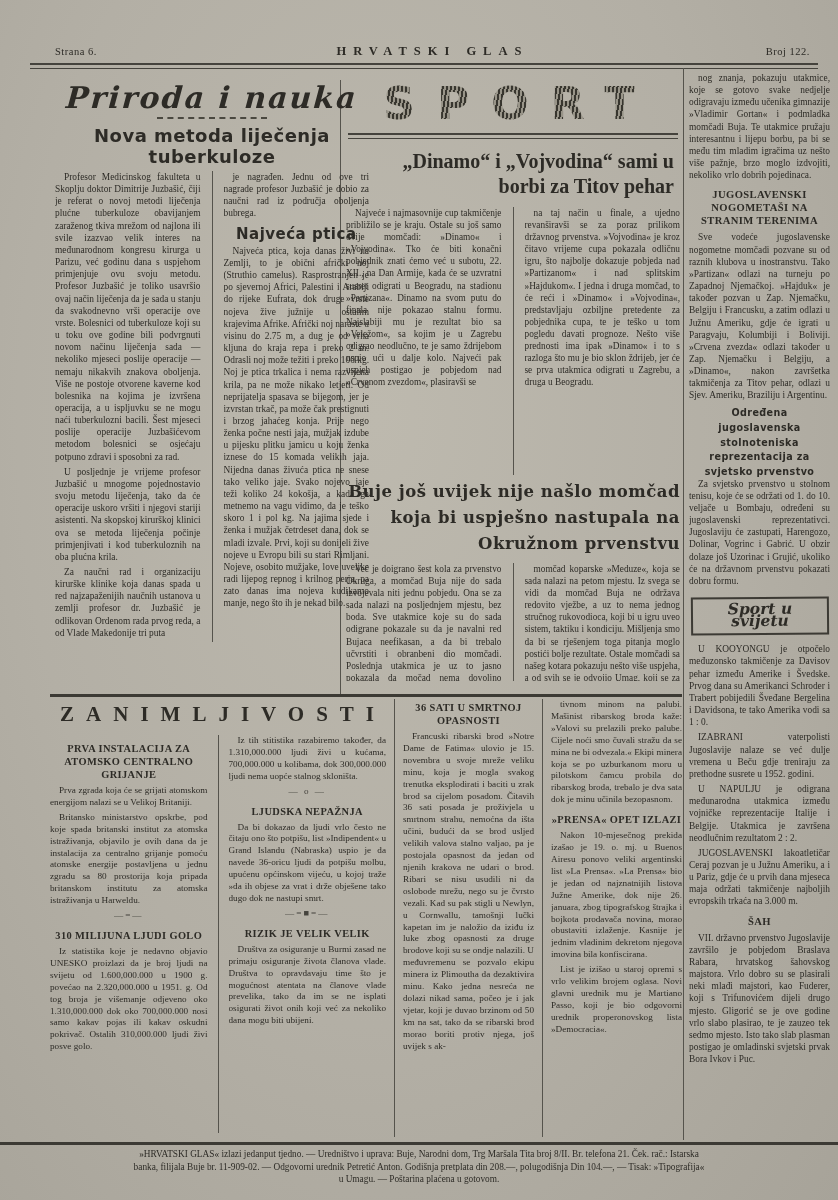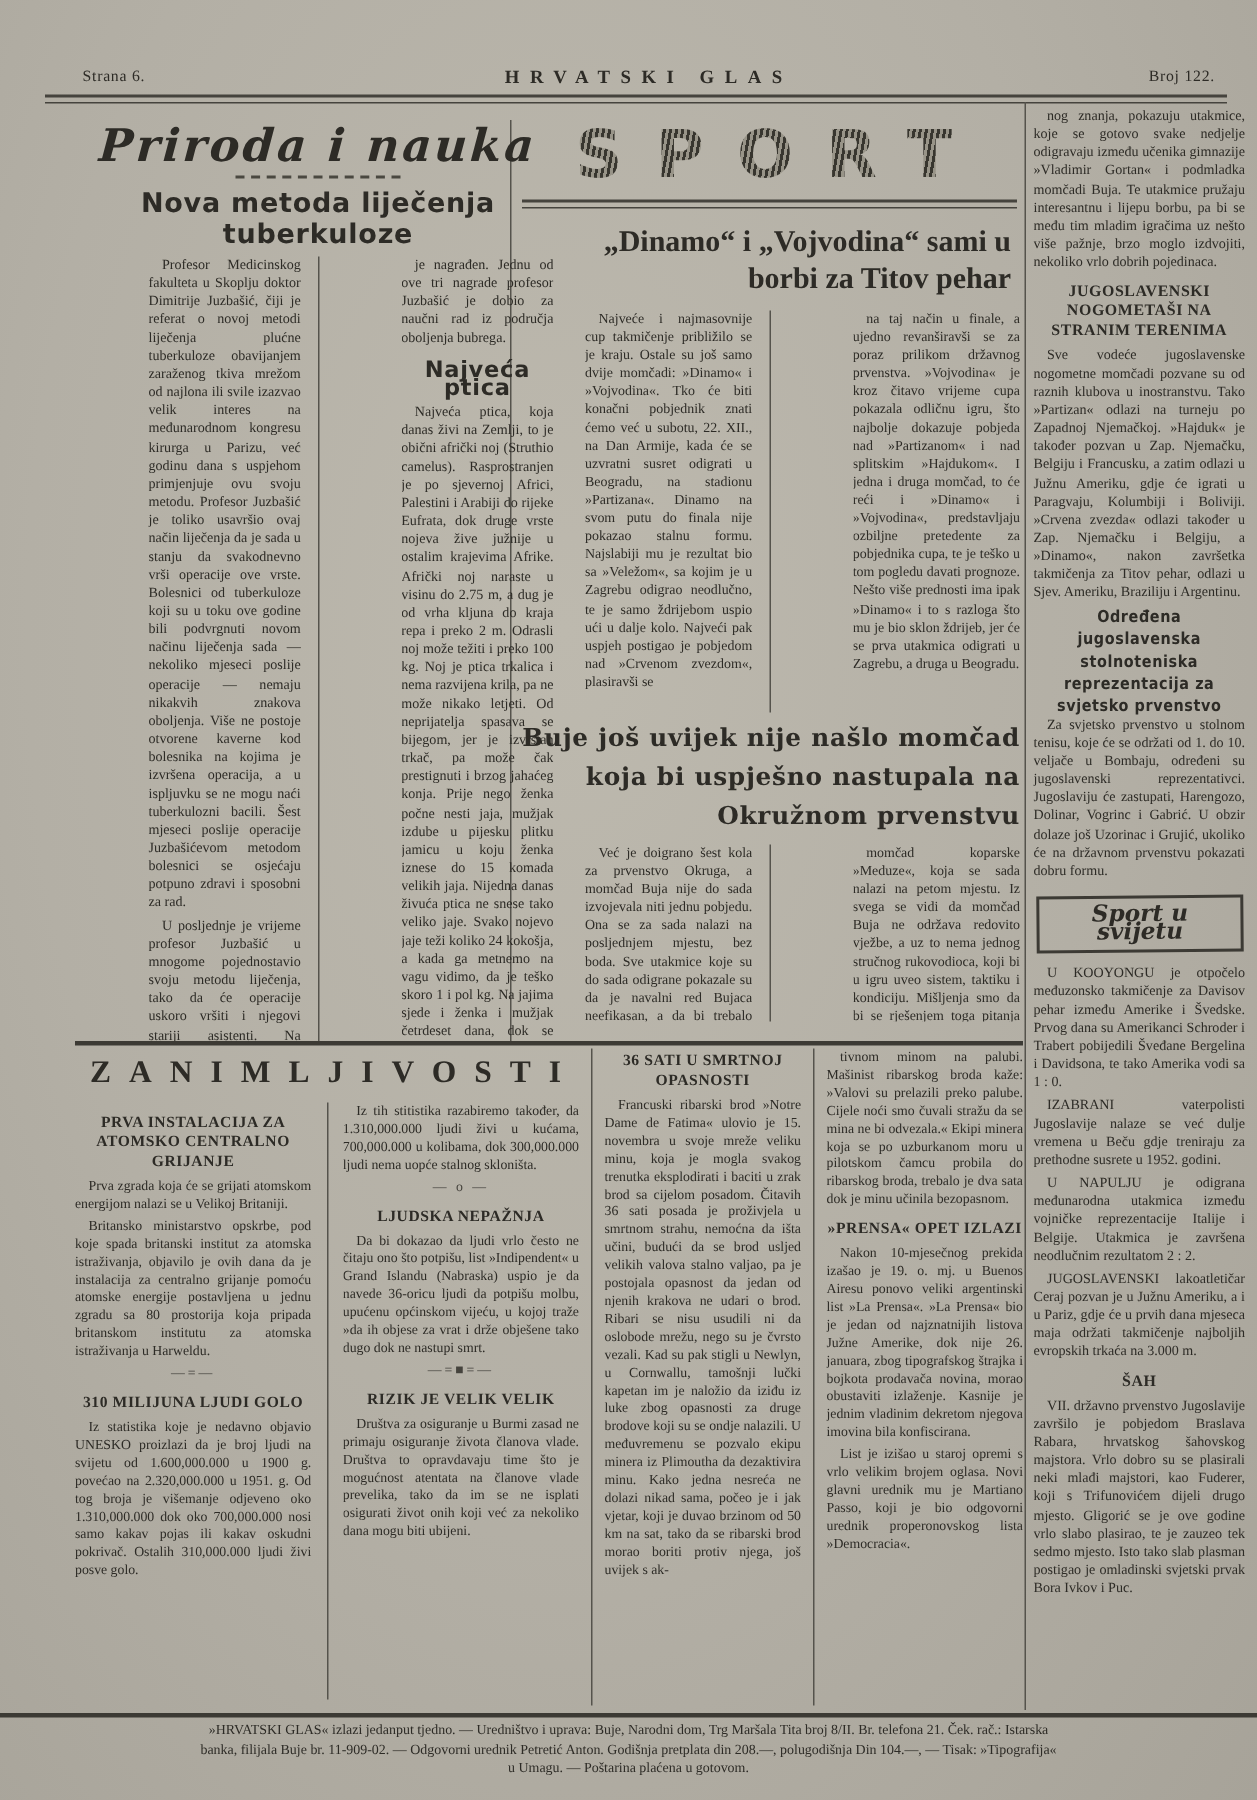--- a/index.html
+++ b/index.html
@@ -43,21 +43,21 @@
   .colhead.cond{font-family:"DejaVu Sans", sans-serif;font-size:9.6px;transform:scaleY(1.15);}
   .zan-title{font-weight:bold;font-size:21px;letter-spacing:12px;text-align:right;
              white-space:nowrap;padding-top:3px;}
   .boxed-script{display:block;width:122px;margin:10px auto 8px;border:2px solid #3c3a34;
                 padding:4px 6px 6px;text-align:center;font-family:"DejaVu Serif", serif;
                 font-style:italic;font-weight:bold;font-size:15.5px;transform:rotate(-.5deg);}
   .ornament{text-align:center;text-indent:0 !important;letter-spacing:2px;color:#45433d;margin:3px 0;}
   
   .science{left:55px;top:80px;width:314px;height:616px;overflow:hidden;}
   .cols2{display:flex;gap:11px;margin-top:4px;}
-  .cols2 .c{flex:1 1 0;margin-left:44px;}
+  .cols2 .c{flex:1 1 0;}
   .divider-inner{width:1px;background:#55534c;align-self:stretch;}
   .sportsec{left:346px;top:78px;width:334px;height:620px;overflow:hidden;}
   .sport-rule{margin:4px 2px 0;}
   .rightcol{left:689px;top:72px;width:141px;height:1068px;font-size:9.4px;line-height:12.15px;
             text-align:justify;overflow:hidden;}
   .rightcol p{margin:0 0 3px;text-indent:9px;}
   .zansec{left:50px;top:694px;width:632px;height:450px;overflow:hidden;}
   .zan-flex{display:flex;gap:8px;margin-top:2px;height:438px;}
   .zan-left{width:336px;flex:0 0 auto;}
   .zan-left-cols{display:flex;gap:10px;margin-top:8px;height:398px;}

